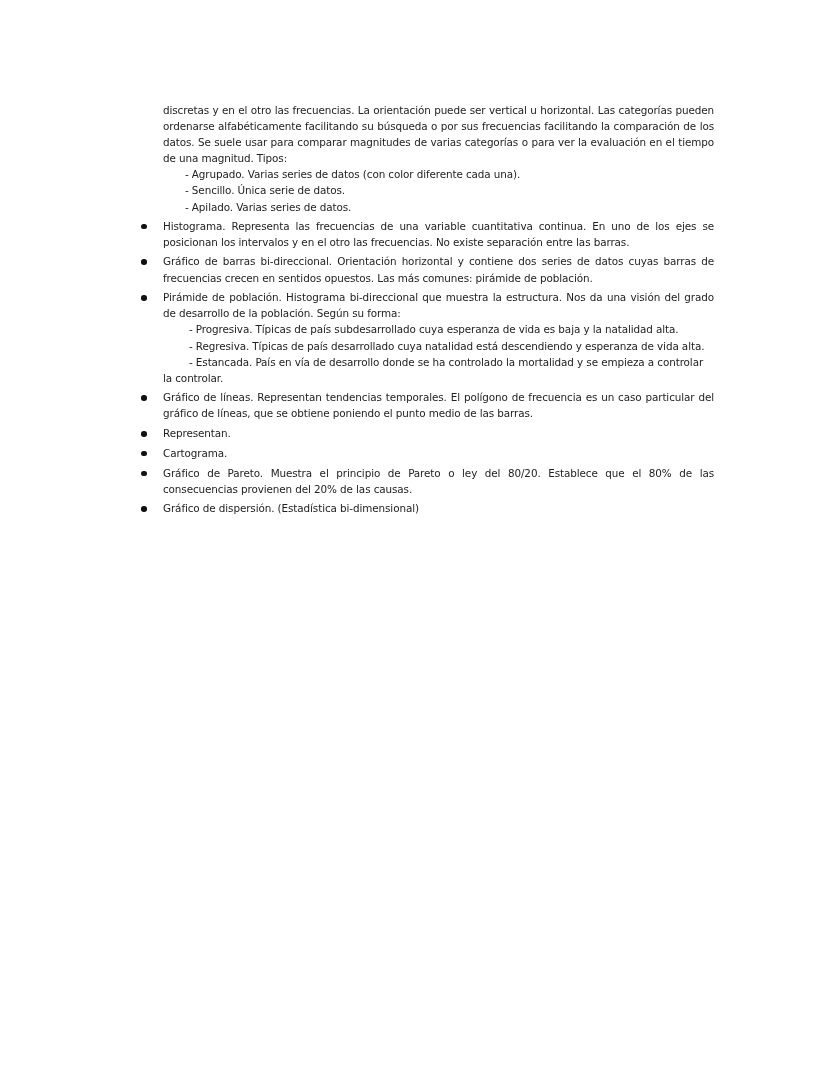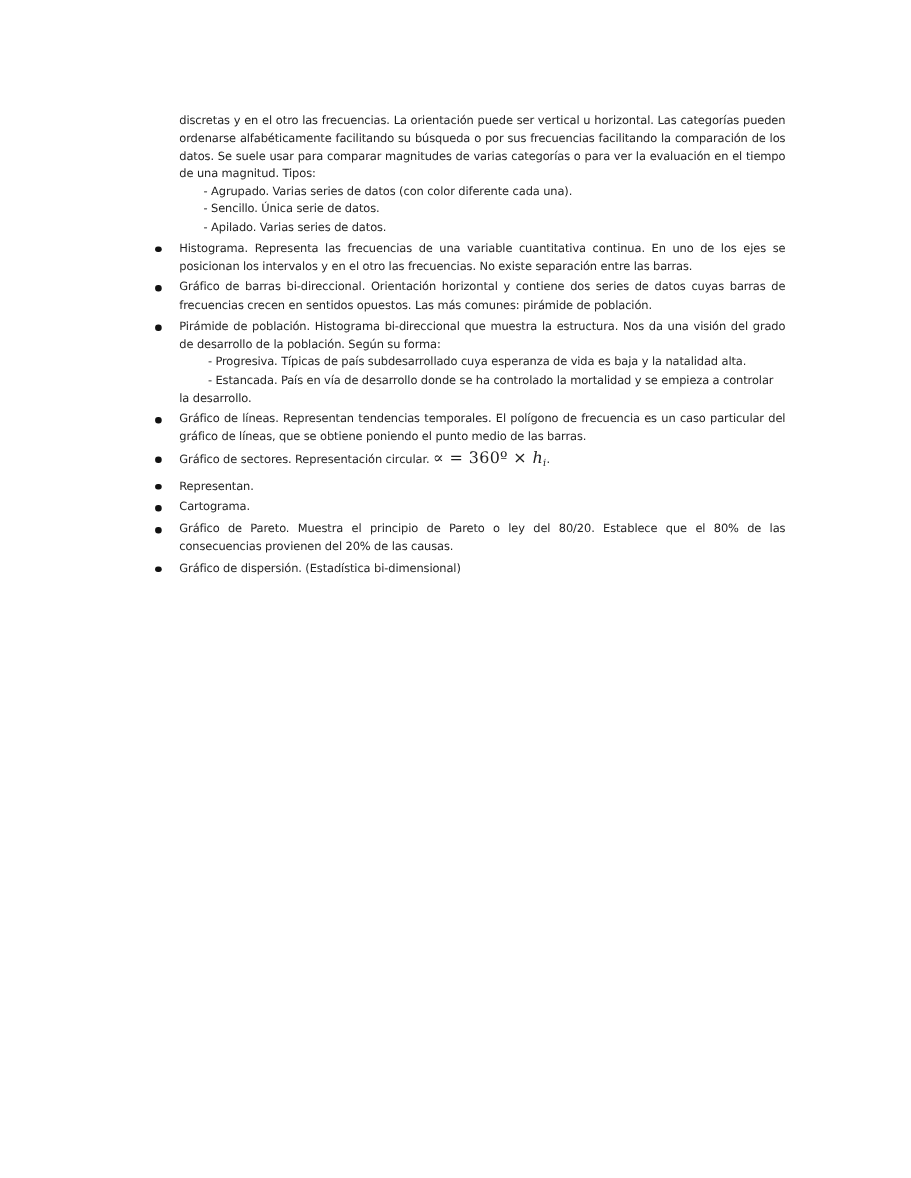--- a/index.html
+++ b/index.html
@@ -34,33 +34,27 @@
       <div class="item-text">Histograma. Representa las frecuencias de una variable cuantitativa continua. En uno de los ejes se posicionan los intervalos y en el otro las frecuencias. No existe separación entre las barras.</div>
     </li>
     <li>
       <span class="bullet"></span>
       <div class="item-text">Gráfico de barras bi-direccional. Orientación horizontal y contiene dos series de datos cuyas barras de frecuencias crecen en sentidos opuestos. Las más comunes: pirámide de población.</div>
     </li>
     <li>
       <span class="bullet"></span>
       <div class="item-text">Pirámide de población. Histograma bi-direccional que muestra la estructura. Nos da una visión del grado de desarrollo de la población. Según su forma:</div>
       <p class="sub2">- Progresiva. Típicas de país subdesarrollado cuya esperanza de vida es baja y la natalidad alta.</p>
+      <p class="sub2">- Regresiva. Típicas de país desarrollado cuya natalidad está descendiendo y esperanza de vida alta.</p>
       <p class="sub2">- Estancada. País en vía de desarrollo donde se ha controlado la mortalidad y se empieza a controlar</p>
-      <p class="p">la desarrollo.</p>
+      <p class="p">la controlar.</p>
     </li>
     <li>
       <span class="bullet"></span>
       <div class="item-text">Gráfico de líneas. Representan tendencias temporales. El polígono de frecuencia es un caso particular del gráfico de líneas, que se obtiene poniendo el punto medio de las barras.</div>
-    </li>
-    <li>
-      <span class="bullet"></span>
-      <div class="item-text">
-        <span>Gráfico de sectores. Representación circular.</span>
-        <span class="math"><span>∝ = 360º ×</span> <i>h</i><sub>i</sub></span><span>.</span>
-      </div>
     </li>
     <li>
       <span class="bullet"></span>
       <div class="item-text">Representan.</div>
     </li>
     <li>
       <span class="bullet"></span>
       <div class="item-text">Cartograma.</div>
     </li>
     <li>

